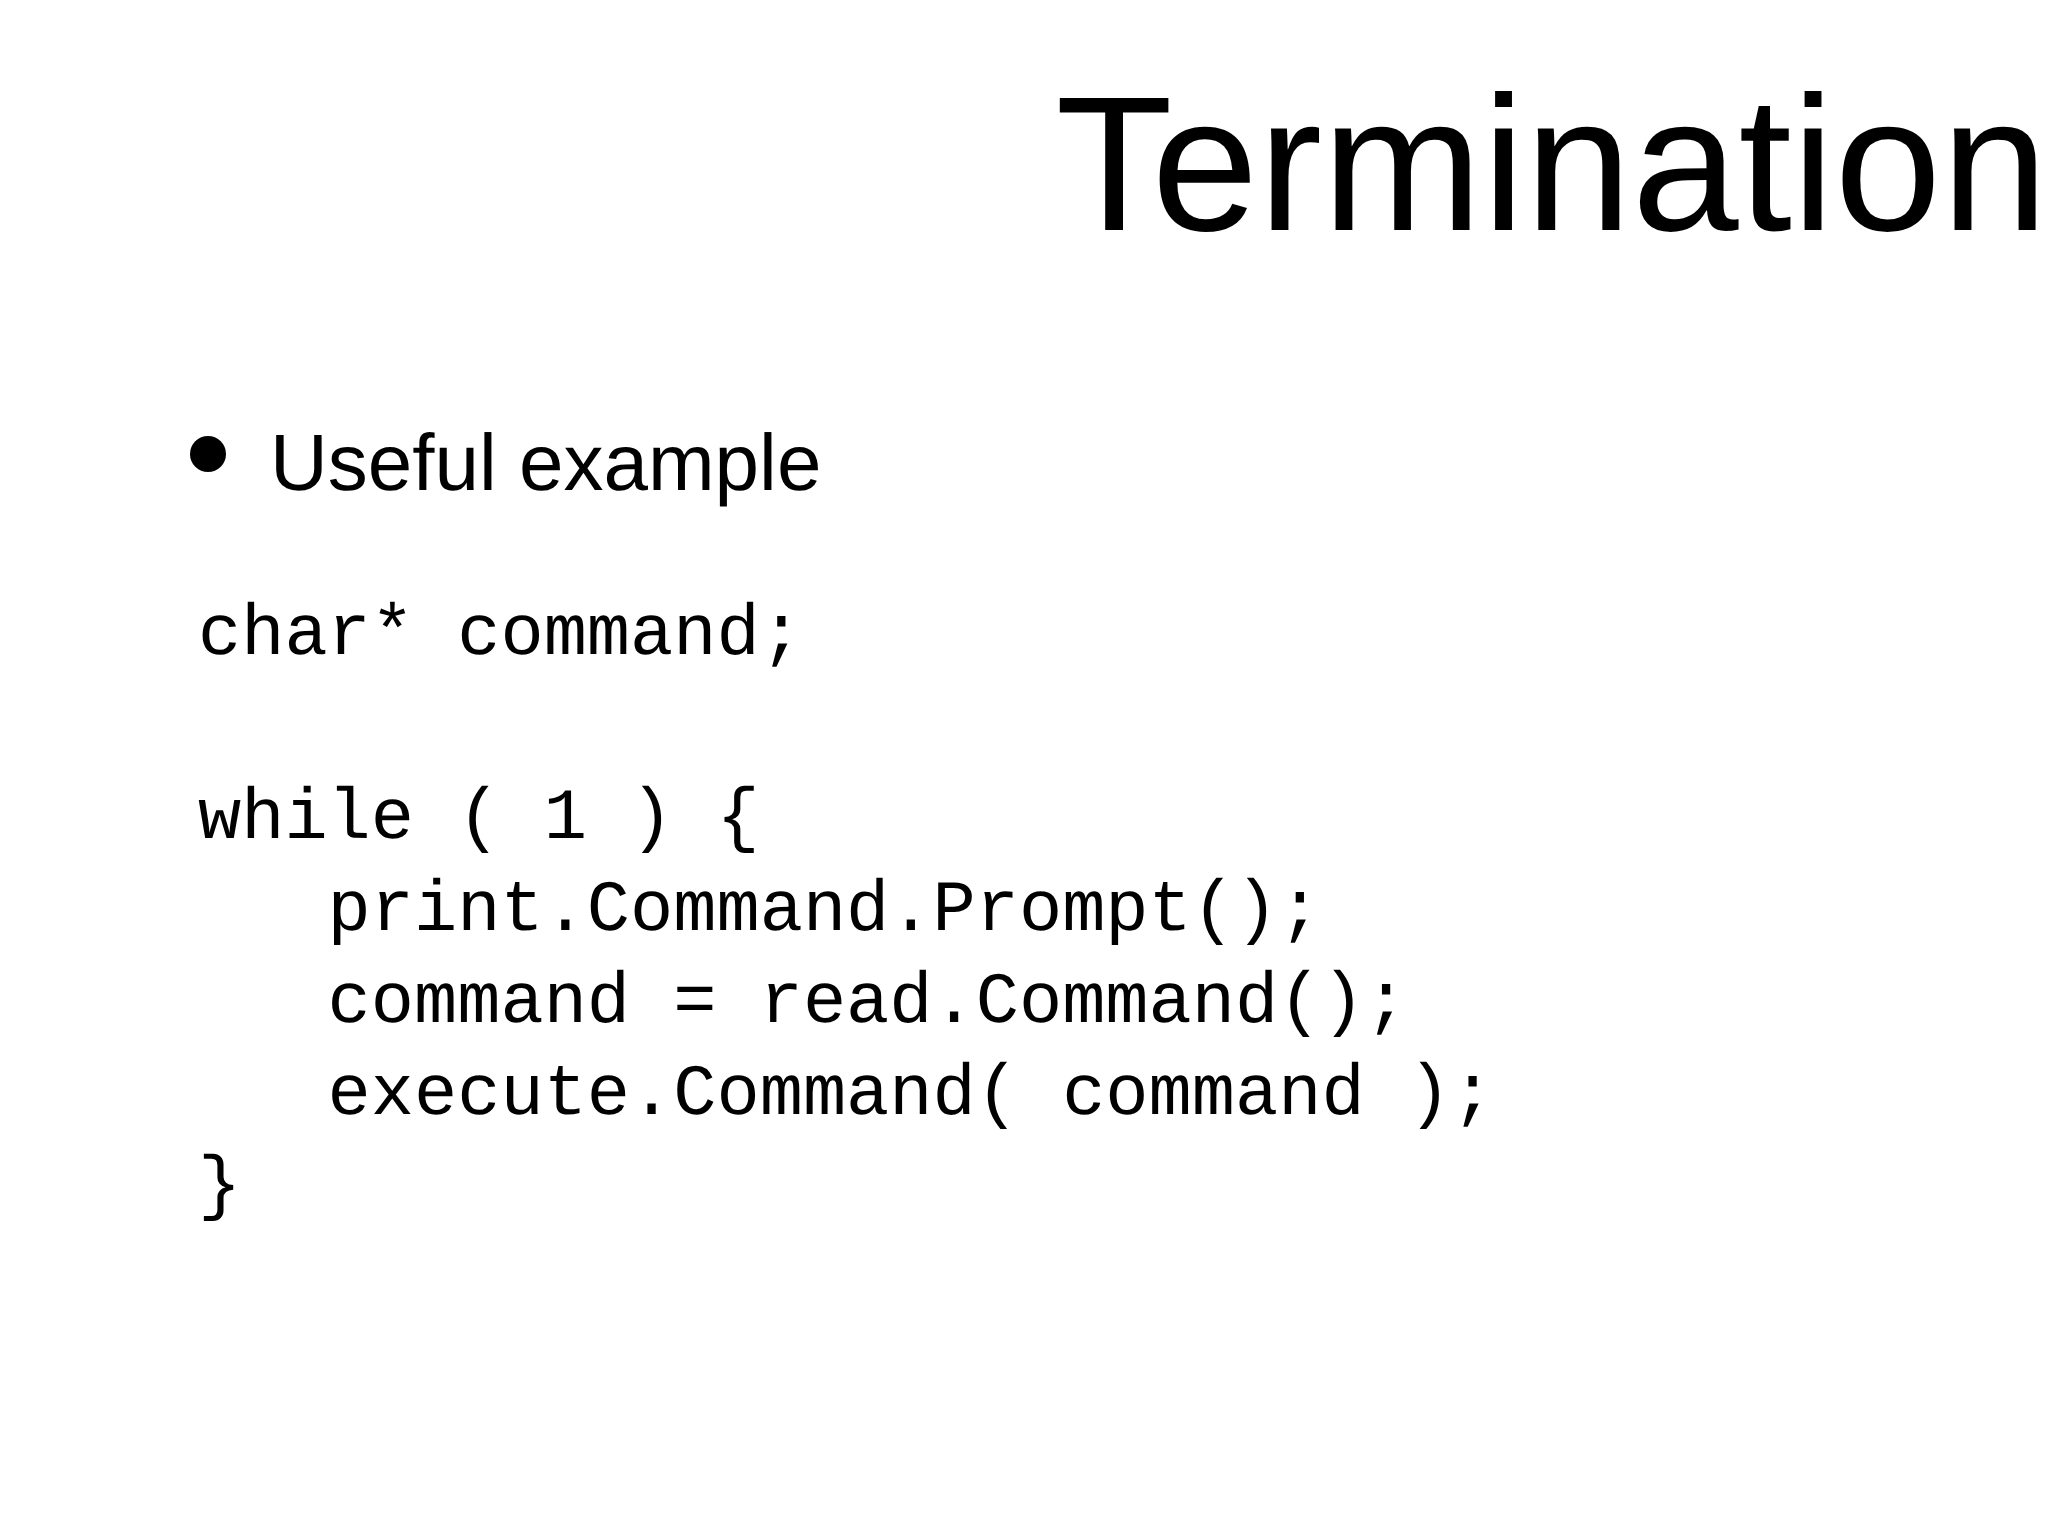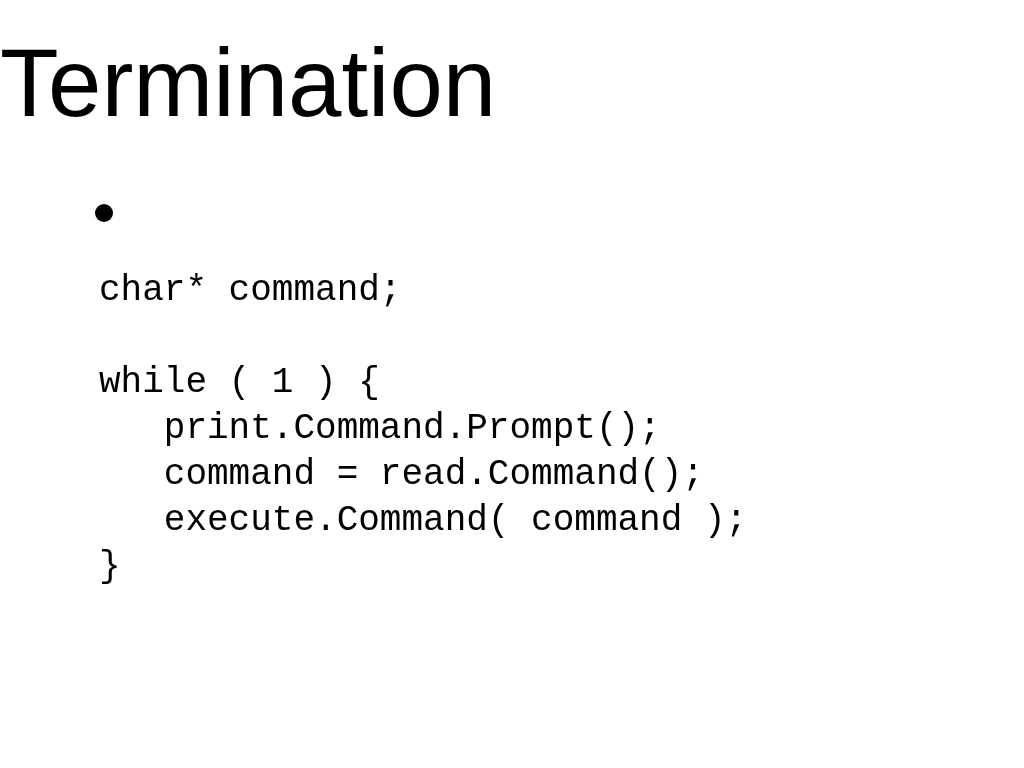--- a/index.html
+++ b/index.html
@@ -16,21 +16,21 @@
     width: 1024px;
     height: 768px;
     position: relative;
     box-sizing: border-box;
   }
   .title {
     position: absolute;
     top: 28px;
     left: 0;
     width: 100%;
-    text-align: left;
+    text-align: right;
     font-size: 96px;
     font-weight: 400;
     letter-spacing: 0px;
   }
   .body {
     position: absolute;
     top: 210px;
     left: 95px;
     right: 60px;
   }
@@ -63,20 +63,21 @@
 </style>
 </head>
 <body>
 
 <div class="slide">
   <div class="title">Termination</div>
 
   <div class="body">
     <div class="bullet-row">
       <span class="bullet-dot"></span>
+      <span class="bullet-text">Useful example</span>
     </div>
 
     <div class="code-block">char* command;
 
 while ( 1 ) {
    print.Command.Prompt();
    command = read.Command();
    execute.Command( command );
 }</div>
   </div>

